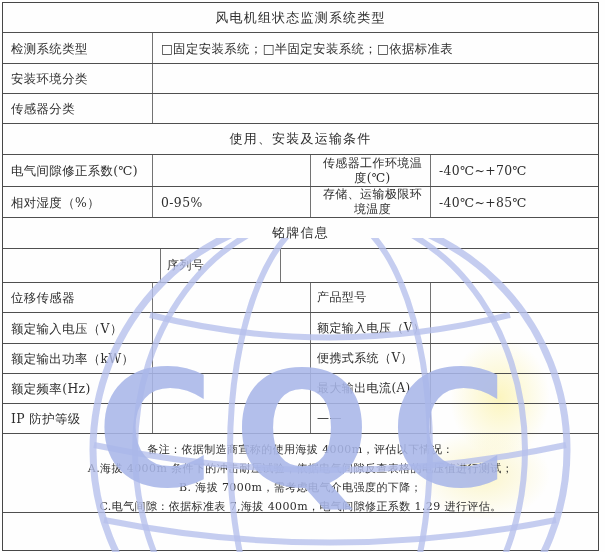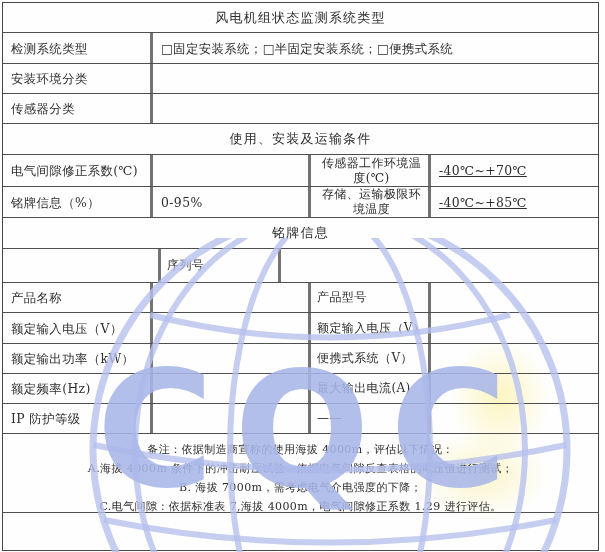--- a/index.html
+++ b/index.html
@@ -13,27 +13,27 @@
   
   .tbl{
     position:absolute;left:2px;top:2px;width:597px;box-sizing:border-box;
     border:1px solid #474747;background:transparent;text-align:center;
   }
   .row{display:flex;box-sizing:border-box;border-bottom:1px solid #4f4f4f;}
   .row.last{border-bottom:none;}
   .cell{
     box-sizing:border-box;display:flex;align-items:center;
     padding:1px 4px 1px 8px;font-size:12.4px;letter-spacing:0.4px;
-    border-right:3px solid #737373;overflow:hidden;line-height:15px;
+    border-right:1px solid #737373;overflow:hidden;line-height:15px;
   }
   .cell.lastc{border-right:none;}
   .w1{width:150px;}
   .w2{width:158px;}
   .w3{width:120px;padding:1px 2px 1px 6px;font-size:12px;line-height:15px;}
-  .w4{width:167px;border-right:none;text-decoration:underline;}
+  .w4{width:167px;border-right:none;}
   .wv{flex:1;border-right:none;}
   .trow{display:flex;justify-content:center;align-items:center;
         font-size:13px;letter-spacing:1.2px;}
   .remarks{display:block;box-sizing:border-box;padding:6px 8px 4px 8px;
            border-bottom:1px solid #4f4f4f;}
   .remarks .rline{font-size:11px;line-height:19px;letter-spacing:0.4px;}
   
   .h30{height:30px}.h31{height:31px}.h32{height:32px}.h34{height:34px}
   .h37{height:37px}.h79{height:79px}
   
@@ -51,57 +51,57 @@
 
   <div class="yellow-blob yb1"></div>
   <div class="yellow-blob yb2"></div>
 
   <div class="tbl">
 
     <div class="row trow h30">风电机组状态监测系统类型</div>
 
     <div class="row h31">
       <div class="cell w1">检测系统类型</div>
-      <div class="cell wv lastc">□固定安装系统；□半固定安装系统；□便携式系统</div>
+      <div class="cell wv lastc">□固定安装系统；□半固定安装系统；□依据标准表</div>
     </div>
 
     <div class="row h30">
       <div class="cell w1">安装环境分类</div>
     </div>
 
     <div class="row h30">
       <div class="cell w1">传感器分类</div>
     </div>
 
     <div class="row trow h31">使用、安装及运输条件</div>
 
     <div class="row h32">
       <div class="cell w1">电气间隙修正系数(℃)</div>
       <div class="cell w2"></div>
       <div class="cell w3">传感器工作环境温度(℃)</div>
       <div class="cell w4 lastc">-40℃~+70℃</div>
     </div>
 
     <div class="row h31">
-      <div class="cell w1">铭牌信息（%）</div>
+      <div class="cell w1">相对湿度（%）</div>
       <div class="cell w2">0-95%</div>
       <div class="cell w3">存储、运输极限环境温度</div>
       <div class="cell w4 lastc">-40℃~+85℃</div>
     </div>
 
     <div class="row trow h31">铭牌信息</div>
 
     <div class="row h34">
       <div class="cell w2"></div>
       <div class="cell w3">序列号</div>
       <div class="cell w4 lastc"></div>
     </div>
 
     <div class="row h30">
-      <div class="cell w1">产品名称</div>
+      <div class="cell w1">位移传感器</div>
       <div class="cell w2"></div>
       <div class="cell w3">产品型号</div>
       <div class="cell w4 lastc"></div>
     </div>
 
     <div class="row h31">
       <div class="cell w1">额定输入电压（V）</div>
       <div class="cell w2"></div>
       <div class="cell w3">额定输入电压（V）</div>
       <div class="cell w4 lastc"></div>

